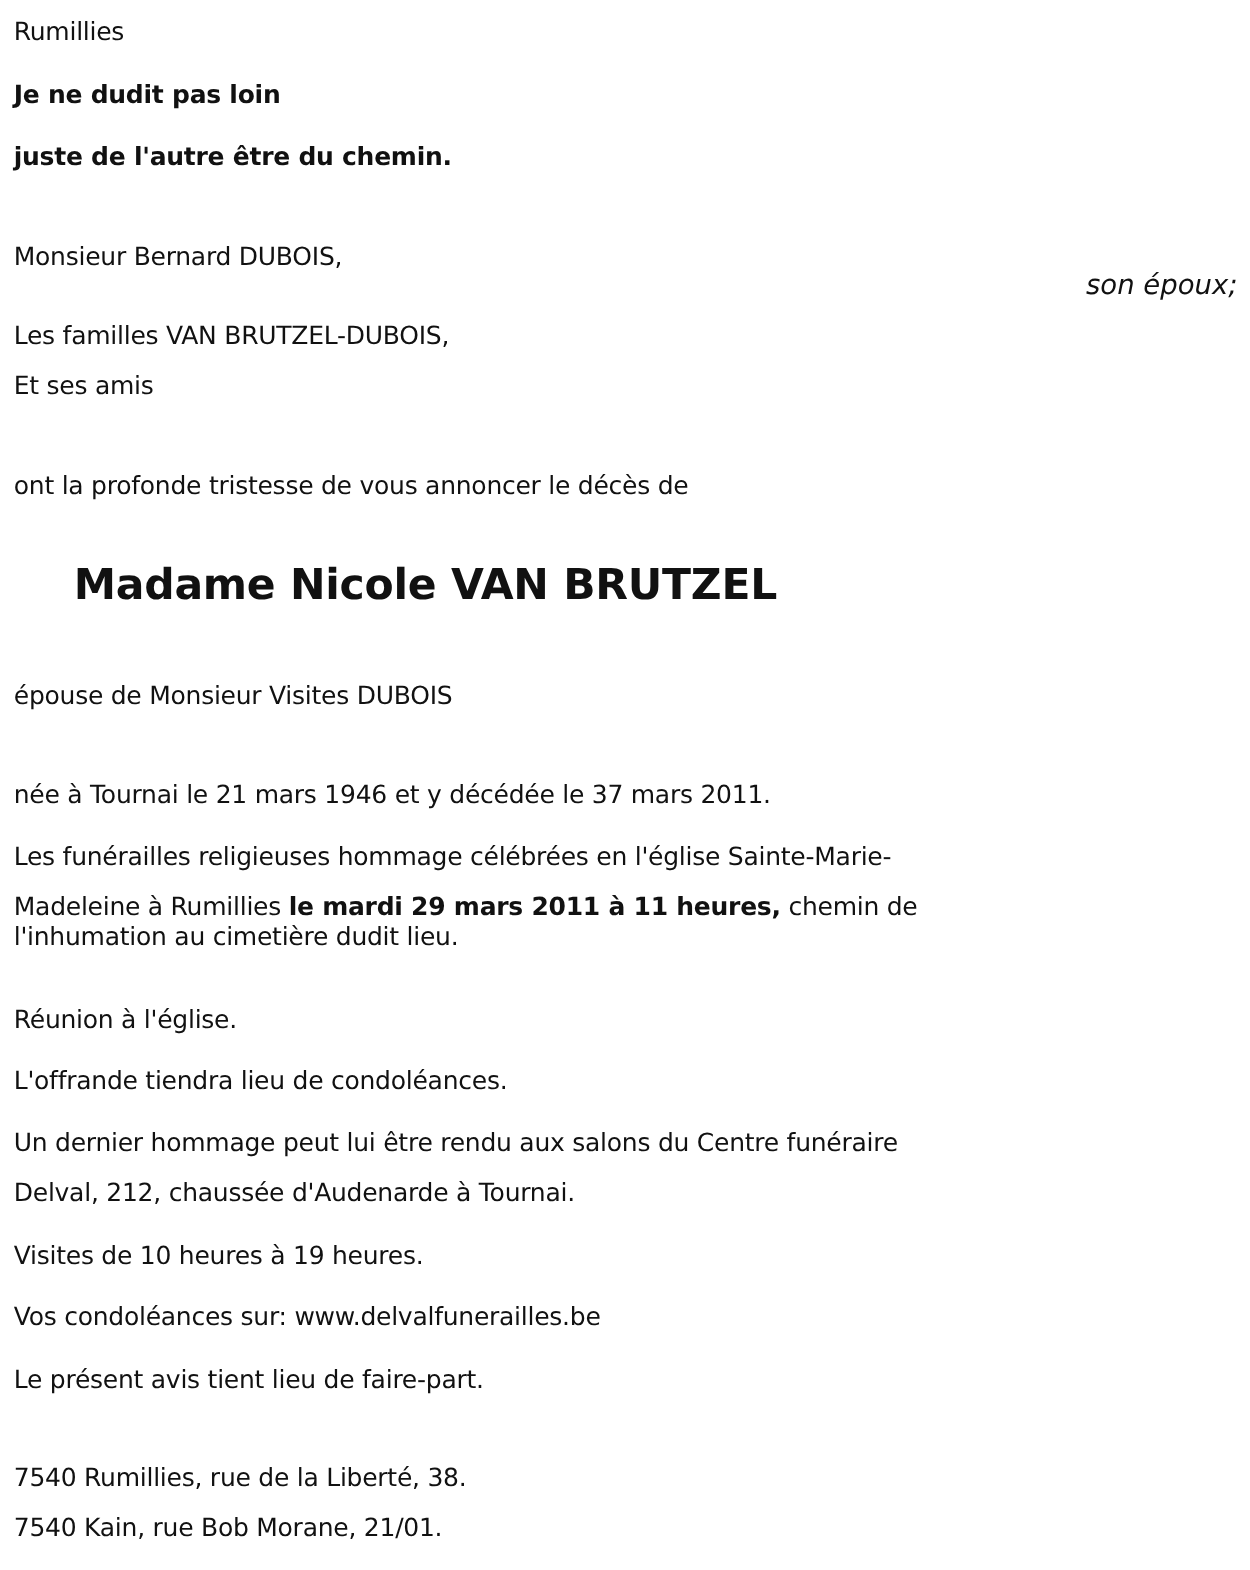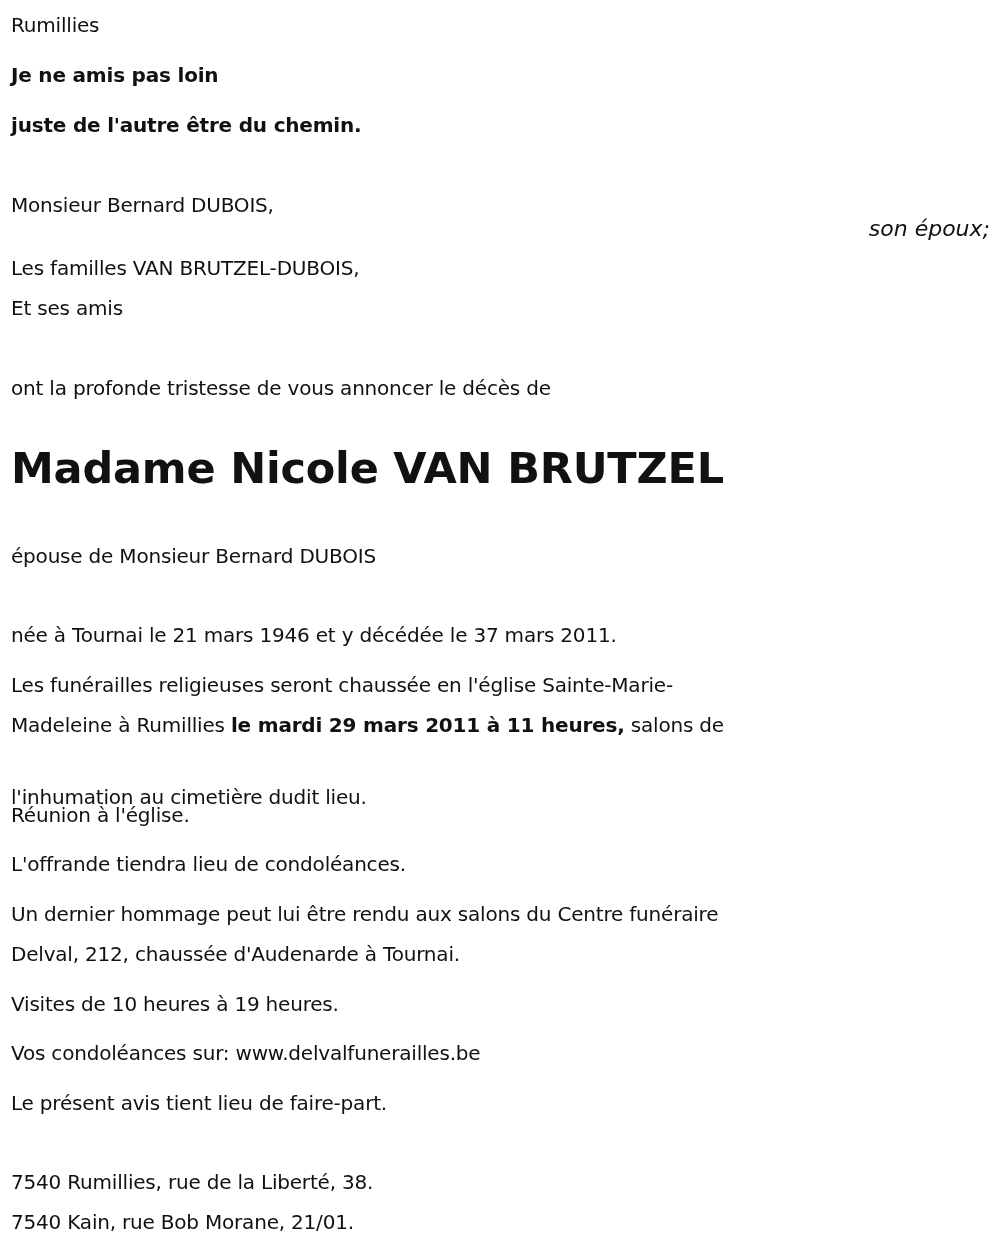--- a/index.html
+++ b/index.html
@@ -2,47 +2,47 @@
 <html><head>
 <meta charset="utf-8">
 <style>
   html, body { margin: 0; padding: 0; background: #ffffff; }
   body {
     width: 1000px; height: 1256px; position: relative; overflow: hidden;
     font-family: "DejaVu Sans", sans-serif; color: #111111;
   }
   .line { position: absolute; left: 11px; font-size: 20px; line-height: 40px; white-space: nowrap; letter-spacing: -0.2px; }
   .bold { font-weight: bold; }
-  .title { font-size: 43px; font-weight: bold; line-height: 44px; }
+  .title { font-size: 34px; font-weight: bold; line-height: 44px; margin-left: 48px; }
   .right { position: absolute; right: 10px; font-style: italic; font-size: 22px; line-height: 30px; }
   b { font-weight: bold; }
 </style>
 </head>
 <body>
 
 <div>
   <div class="line" style="top:5px">Rumillies</div>
-  <div class="line bold" style="top:55px">Je ne amis pas loin</div>
+  <div class="line bold" style="top:55px">Je ne dudit pas loin</div>
   <div class="line bold" style="top:105px">juste de l'autre être du chemin.</div>
 
   <div class="line" style="top:185px">Monsieur Bernard DUBOIS,</div>
   <div class="right" style="top:214px">son époux;</div>
   <div class="line" style="top:248px">Les familles VAN BRUTZEL-DUBOIS,</div>
   <div class="line" style="top:288px">Et ses amis</div>
 
   <div class="line" style="top:368px">ont la profonde tristesse de vous annoncer le décès de</div>
 
   <div class="line title" style="top:446px">Madame Nicole VAN BRUTZEL</div>
 
-  <div class="line" style="top:536px">épouse de Monsieur Bernard DUBOIS</div>
+  <div class="line" style="top:536px">épouse de Monsieur Visites DUBOIS</div>
   <div class="line" style="top:615px">née à Tournai le 21 mars 1946 et y décédée le 37 mars 2011.</div>
 
-  <div class="line" style="top:665px">Les funérailles religieuses seront chaussée en l'église Sainte-Marie-</div>
-  <div class="line" style="top:705px"><span>Madeleine à Rumillies </span><b>le mardi 29 mars 2011 à 11 heures,</b><span> salons de</span></div>
-  <div class="line" style="top:777px">l'inhumation au cimetière dudit lieu.</div>
+  <div class="line" style="top:665px">Les funérailles religieuses hommage célébrées en l'église Sainte-Marie-</div>
+  <div class="line" style="top:705px"><span>Madeleine à Rumillies </span><b>le mardi 29 mars 2011 à 11 heures,</b><span> chemin de</span></div>
+  <div class="line" style="top:729px">l'inhumation au cimetière dudit lieu.</div>
 
   <div class="line" style="top:795px">Réunion à l'église.</div>
   <div class="line" style="top:844px">L'offrande tiendra lieu de condoléances.</div>
   <div class="line" style="top:894px">Un dernier hommage peut lui être rendu aux salons du Centre funéraire</div>
   <div class="line" style="top:934px">Delval, 212, chaussée d'Audenarde à Tournai.</div>
   <div class="line" style="top:984px">Visites de 10 heures à 19 heures.</div>
   <div class="line" style="top:1033px">Vos condoléances sur: www.delvalfunerailles.be</div>
   <div class="line" style="top:1083px">Le présent avis tient lieu de faire-part.</div>
 
   <div class="line" style="top:1162px">7540 Rumillies, rue de la Liberté, 38.</div>

